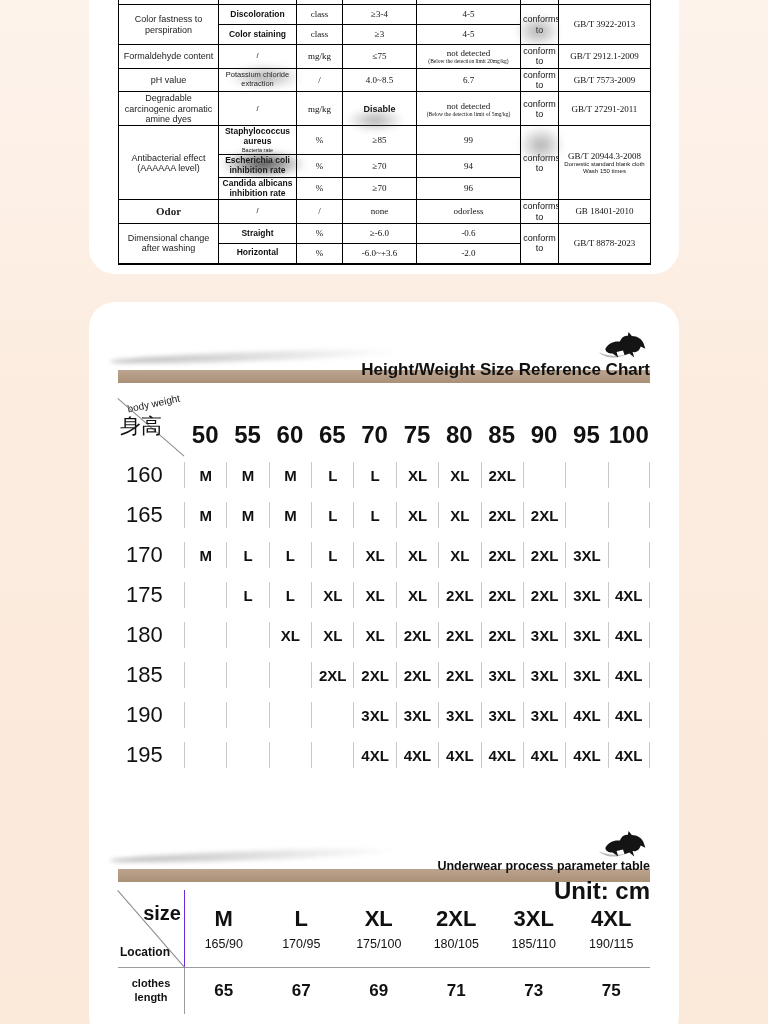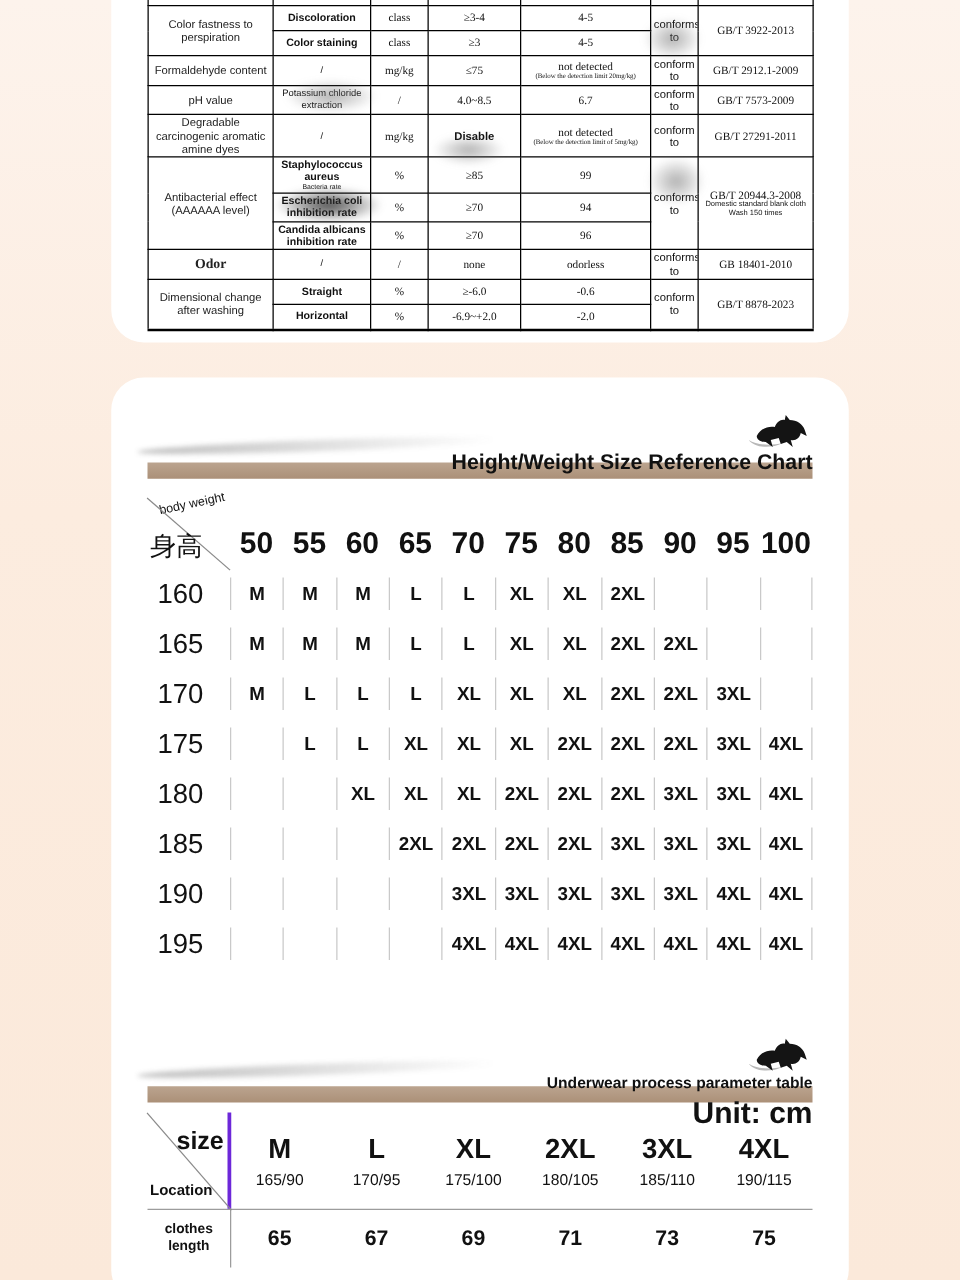--- a/index.html
+++ b/index.html
@@ -51,34 +51,34 @@
   .sec-head.small .sec-unit { font-size:24px; }
   .bar { height:13px; background:linear-gradient(180deg,#bba48f,#ab9078); margin-top:6px; }
 
   
   .size-table { margin-top:12px; }
   .sz-head { display:flex; height:60px; }
   .corner { position:relative; width:66px; }
   .corner .diag { position:absolute; left:0; top:3px; width:88px; height:1px; background:#8a8a8a;
                   transform:rotate(41deg); transform-origin:0 0; }
   .corner .ct { position:absolute; left:9px; top:3px; font-size:10px; white-space:nowrap; transform:rotate(-12deg); }
-  .corner .cb { position:absolute; left:2px; bottom:4px; font-size:21px; }
+  .corner .cb { position:absolute; left:2px; bottom:15px; font-size:21px; }
   .wcell { width:42.36px; display:flex; align-items:flex-end; justify-content:center;
            font-size:24px; font-weight:bold; padding-bottom:6px; }
   .sz-row { display:flex; height:40px; align-items:center; }
   .sz-row .hl { width:66px; font-size:22px; padding-left:8px; }
   .sz-row .vc { width:42.36px; height:26px; display:flex; align-items:center; justify-content:center;
                 font-size:15px; font-weight:600; border-left:1px solid #c9c9c9; }
   .sz-row .vc:last-child { border-right:1px solid #c9c9c9; }
 
   
   .sec-head.small { margin-top:52px; }
   .proc-table { margin-top:8px; }
   .ph-row { display:flex; height:78px; border-bottom:1px solid #9c9c9c; }
-  .pcorner { position:relative; width:67px; border-right:3px solid #6d28d9; }
+  .pcorner { position:relative; width:67px; border-right:1px solid #6d28d9; }
   .pcorner .diag { position:absolute; left:0; top:0; width:103px; height:1px; background:#8a8a8a;
                    transform:rotate(49deg); transform-origin:0 0; }
   .pcorner .ct { position:absolute; right:3px; top:12px; font-size:20px; font-weight:bold; }
   .pcorner .cb { position:absolute; left:2px; bottom:8px; font-size:12px; font-weight:bold; }
   .pcol { width:77.5px; display:flex; flex-direction:column; align-items:center; justify-content:center; gap:5px; }
   .pcol .sz { font-size:22px; font-weight:bold; }
   .pcol .sp { font-size:12.5px; }
   .pr-row { display:flex; height:46px; align-items:stretch; }
   .pr-row .lbl { width:67px; border-right:1px solid #9c9c9c; font-size:11px; font-weight:bold;
                  text-align:center; line-height:1.25; display:flex; align-items:center; justify-content:center; }
@@ -212,21 +212,21 @@
               <td class="std"><span>≥-6.0</span></td>
               <td class="res"><span>-0.6</span></td>
               <td class="concl" rowspan="2">conform to</td>
               <td class="code" rowspan="2"><span>GB/T 8878-2023</span></td>
             </tr>
             <tr>
               <td class="sub">
                 <span class="nm">Horizontal</span>
               </td>
               <td class="unit">%</td>
-              <td class="std"><span>-6.9~+2.0</span></td>
+              <td class="std"><span>-6.0~+3.6</span></td>
               <td class="res"><span>-2.0</span></td>
             </tr>
           </tbody>
       </table>
     </div>
 
     <div class="smudge sm-gray" style="left:426px; top:88px; width:46px; height:34px;"></div>
     <div class="smudge sm-gray" style="left:139px; top:138px; width:74px; height:26px;"></div>
     <div class="smudge sm-gray" style="left:257px; top:182px; width:58px; height:24px;"></div>
     <div class="smudge sm-dark" style="left:131px; top:224px; width:86px; height:28px;"></div>

